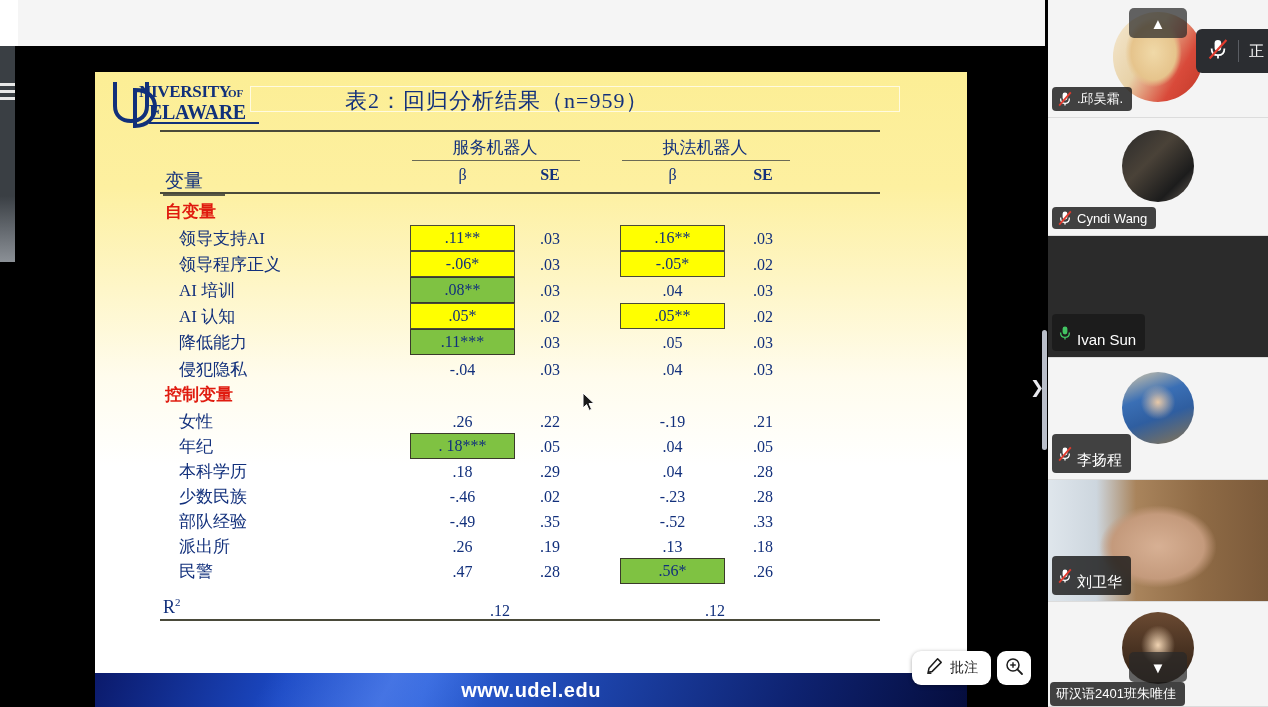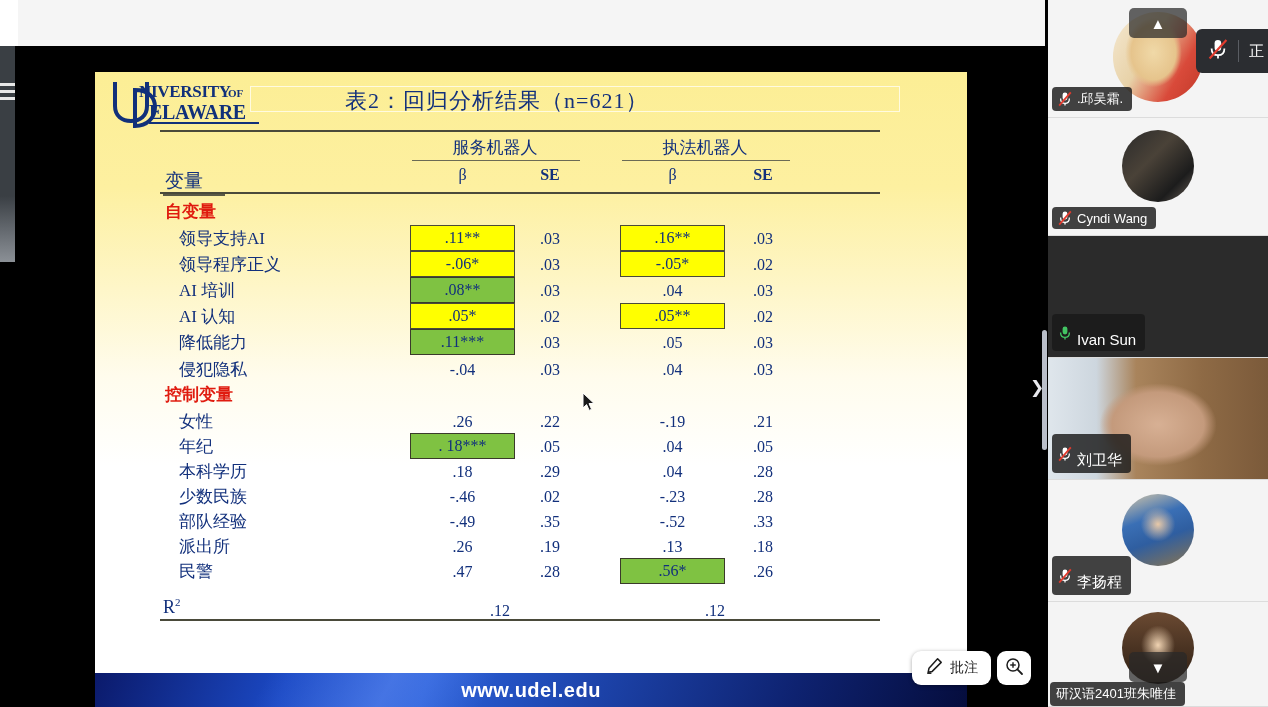--- a/index.html
+++ b/index.html
@@ -353,21 +353,21 @@
             <path d="M26 14 C40 14 46 22 46 31 C46 42 38 50 26 50 L26 14 Z" stroke-width="4"></path>
           </g>
           <text x="30" y="21" font-family="Liberation Serif, serif" font-size="17" font-weight="700" fill="#11307a" letter-spacing="-0.3">NIVERSITY</text>
           <text x="119" y="21" font-family="Liberation Serif, serif" font-size="11" font-weight="700" fill="#11307a">OF</text>
           <text x="40" y="43" font-family="Liberation Serif, serif" font-size="20" font-weight="700" fill="#11307a" letter-spacing="-0.3">ELAWARE</text>
           <line x1="40" y1="47" x2="150" y2="47" stroke="#11307a" stroke-width="2"></line>
         </svg>
       </div>
 
       <div class="title-box"></div>
-      <div class="slide-title">表2：回归分析结果（n=621）</div>
+      <div class="slide-title">表2：回归分析结果（n=959）</div>
 
       <div class="rule" style="left:65px; top:58px; width:720px; height:2px;"></div>
 
       <div class="grp-label" style="left:315px; top:64px; width:170px;">服务机器人</div>
       <div class="grp-label" style="left:525px; top:64px; width:170px;">执法机器人</div>
       <div class="rule thin" style="left:317px; top:88px; width:168px;"></div>
       <div class="rule thin" style="left:527px; top:88px; width:168px;"></div>
 
       <div class="col-head beta" style="left:315px; top:94px; width:105px;">β</div>
       <div class="col-head" style="left:425px; top:94px; width:60px;">SE</div>
@@ -575,50 +575,50 @@
           <svg width="14" height="16" viewBox="0 0 14 16">
             <rect x="4.6" y="1.4" width="4.8" height="8" rx="2.4" fill="#43c463"></rect>
             <path d="M2.6 7.4 C2.6 11 4.6 12.4 7 12.4 C9.4 12.4 11.4 11 11.4 7.4" fill="none" stroke="#43c463" stroke-width="1.4"></path>
             <line x1="7" y1="12.4" x2="7" y2="14.6" stroke="#43c463" stroke-width="1.4"></line>
           </svg>
         </span>
         <span class="nm">Ivan Sun</span>
       </div>
     </div>
 
+    <div class="tile avatar" style="height:122px;">
+      <div class="avatar-circle ph-li" style="top:14px; width:72px; height:72px; position:absolute; left:50%; transform:translateX(-50%); border-radius:50%;"></div>
+      <div class="name-chip big">
+        <span class="mic">
+          <svg width="14" height="16" viewBox="0 0 14 16">
+            <rect x="4.6" y="1.4" width="4.8" height="8" rx="2.4" fill="#ffffff"></rect>
+            <path d="M2.6 7.4 C2.6 11 4.6 12.4 7 12.4 C9.4 12.4 11.4 11 11.4 7.4" fill="none" stroke="#ffffff" stroke-width="1.3"></path>
+            <line x1="7" y1="12.4" x2="7" y2="14.6" stroke="#ffffff" stroke-width="1.3"></line>
+            <line x1="1.2" y1="14.6" x2="12.8" y2="1.4" stroke="#e23b2e" stroke-width="1.8"></line>
+          </svg>
+        </span>
+        <span class="nm">李扬程</span>
+      </div>
+    </div>
+
     <div class="tile video" style="height:122px;">
       <div class="ph-liu"></div>
       <div class="name-chip big">
         <span class="mic">
           <svg width="14" height="16" viewBox="0 0 14 16">
             <rect x="4.6" y="1.4" width="4.8" height="8" rx="2.4" fill="#ffffff"></rect>
             <path d="M2.6 7.4 C2.6 11 4.6 12.4 7 12.4 C9.4 12.4 11.4 11 11.4 7.4" fill="none" stroke="#ffffff" stroke-width="1.3"></path>
             <line x1="7" y1="12.4" x2="7" y2="14.6" stroke="#ffffff" stroke-width="1.3"></line>
             <line x1="1.2" y1="14.6" x2="12.8" y2="1.4" stroke="#e23b2e" stroke-width="1.8"></line>
           </svg>
         </span>
         <span class="nm">刘卫华</span>
       </div>
     </div>
 
-    <div class="tile avatar" style="height:122px;">
-      <div class="avatar-circle ph-li" style="top:14px; width:72px; height:72px; position:absolute; left:50%; transform:translateX(-50%); border-radius:50%;"></div>
-      <div class="name-chip big">
-        <span class="mic">
-          <svg width="14" height="16" viewBox="0 0 14 16">
-            <rect x="4.6" y="1.4" width="4.8" height="8" rx="2.4" fill="#ffffff"></rect>
-            <path d="M2.6 7.4 C2.6 11 4.6 12.4 7 12.4 C9.4 12.4 11.4 11 11.4 7.4" fill="none" stroke="#ffffff" stroke-width="1.3"></path>
-            <line x1="7" y1="12.4" x2="7" y2="14.6" stroke="#ffffff" stroke-width="1.3"></line>
-            <line x1="1.2" y1="14.6" x2="12.8" y2="1.4" stroke="#e23b2e" stroke-width="1.8"></line>
-          </svg>
-        </span>
-        <span class="nm">李扬程</span>
-      </div>
-    </div>
-
     <div class="tile avatar" style="height:105px;">
       <div class="avatar-circle ph-zhu" style="top:10px; width:72px; height:72px; position:absolute; left:50%; transform:translateX(-50%); border-radius:50%;"></div>
       <div class="scroll-arrow down" style="bottom:24px;">▼</div>
       <div class="name-chip" style="bottom:0; left:2px; background:rgba(26,26,26,0.82);">
         <span class="nm">研汉语2401班朱唯佳</span>
       </div>
     </div>
 
   </div>
 

